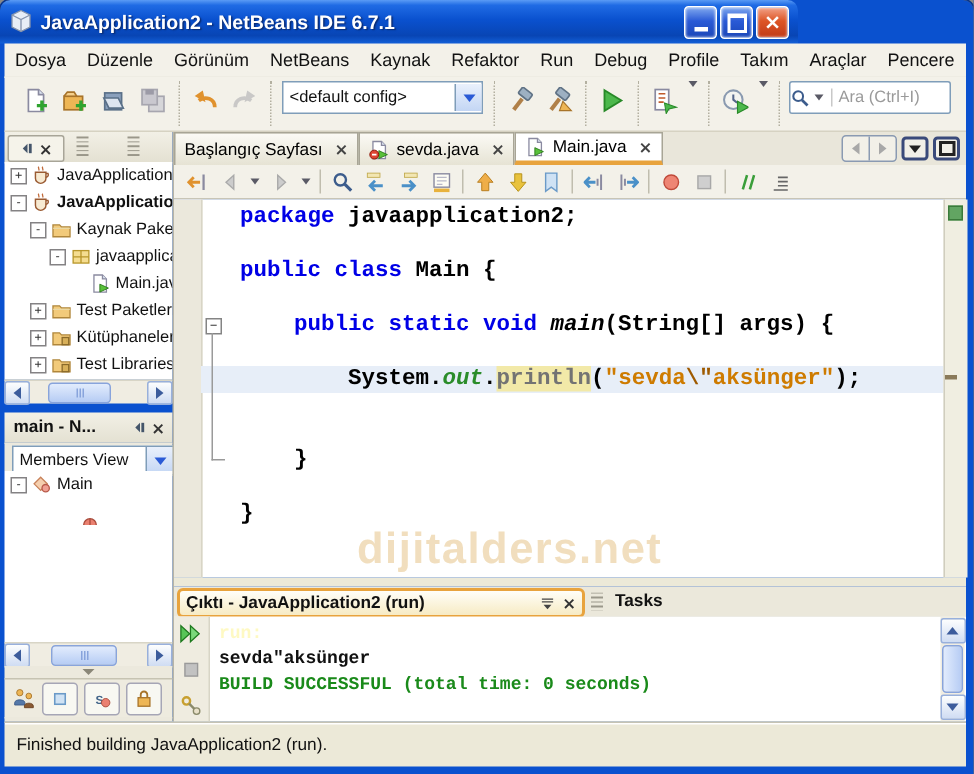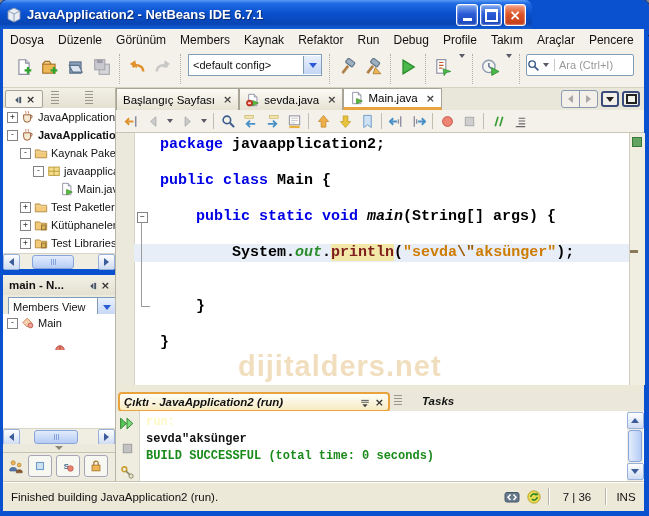--- a/index.html
+++ b/index.html
@@ -110,38 +110,38 @@
   #editor{left:116px;top:133px;width:528px;height:252px;background:#fff;}
   #gutter{left:116px;top:133px;width:18px;height:252px;background:#ebe8dc;border-right:1px solid #d8d5c6;}
   #code{left:134px;top:133px;width:495px;height:252px;padding-top:3px;box-sizing:border-box;overflow:hidden;}
   .codeline{height:18px;white-space:pre;font-family:"Liberation Mono",monospace;font-size:15px;font-weight:bold;padding-left:26px;}
   .codeline.cur{background:#e7eef8;}
   .tk-kw{color:#0000e6;}
   .tk-pl{color:#000;}
   .tk-cls{color:#000;}
   .tk-mth{color:#000;font-style:italic;}
   .tk-fld{color:#2a8c2a;font-style:italic;}
-  .tk-hl{color:#7f1d1d;background:#f2e9a8;}
+  .tk-hl{color:#737373;background:#f2e9a8;}
   .tk-str{color:#ce7b00;}
   .tk-esc{color:#9e5a00;}
   #foldbox{left:137px;top:212px;width:9px;height:9px;border:1px solid #848484;background:#fff;font-size:8px;line-height:7px;text-align:center;color:#333;font-family:"DejaVu Sans Mono",monospace;}
   #foldline{left:141px;top:222px;width:1px;height:85px;background:#9a9a9a;}
   #foldtick{left:141px;top:306px;width:9px;height:1px;background:#9a9a9a;}
   #stripe{left:629px;top:133px;width:15px;height:252px;background:#f0eee1;border-left:1px solid #d0cdbe;}
   #stripe-ok{left:632px;top:137px;width:8px;height:8px;background:#62a562;border:1px solid #3a7a3a;}
   #stripe-cur{left:630px;top:250px;width:8px;height:3px;background:#8a7a5a;}
   #watermark{left:238px;top:350px;font-size:29px;font-weight:bold;color:#eed7ae;opacity:.8;letter-spacing:1px;font-family:"Liberation Sans",sans-serif;}
   #esplit{left:116px;top:385px;width:528px;height:6px;background:#ece9d8;}
 
   
-  #otabs{left:116px;top:391px;width:528px;height:20px;background:#ebe8db;border-bottom:1px solid #c8c5b6;font-style:italic;}
+  #otabs{left:116px;top:391px;width:528px;height:20px;background:#ebe8db;border-bottom:1px solid #c8c5b6;}
   #outtab{position:absolute;left:2px;top:1px;width:260px;height:16px;border:2px solid #e8a33d;border-radius:4px;
      background:linear-gradient(180deg,#fffef8,#f7ebc4);display:flex;align-items:center;padding:0 4px;}
   #outtab .lbl{font-size:11.5px;font-weight:bold;color:#111;flex:1;white-space:nowrap;overflow:hidden;}
-  #taskstab{position:absolute;left:278px;top:2px;height:16px;display:flex;align-items:center;gap:20px;}
+  #taskstab{position:absolute;left:278px;top:2px;height:16px;display:flex;align-items:center;gap:8px;}
   #taskstab .lbl{font-size:11.5px;font-weight:bold;color:#111;}
   #obody{left:116px;top:411px;width:528px;height:70px;background:#fff;}
   #osidebar{left:116px;top:411px;width:24px;height:70px;background:#efece0;border-right:1px solid #d8d5c6;
      display:flex;flex-direction:column;align-items:center;padding-top:3px;box-sizing:border-box;gap:6px;}
   #outlines{left:146px;top:414px;width:440px;height:64px;overflow:hidden;}
   .oline{font-family:"Liberation Mono",monospace;font-size:12px;font-weight:bold;line-height:17px;white-space:pre;}
   .o-muted{color:#fef9c3;}
   .o-plain{color:#111;}
   .o-success{color:#1a8a1a;}
   #ovscroll{left:627px;top:411px;width:16px;height:70px;background:#f0ede2;display:flex;flex-direction:column;align-items:center;}
@@ -177,21 +177,21 @@
       <span class="wbtn close">
           <span>×</span>
         </span>
     </span>
   </div>
 
   <div id="menubar" class="abs">
       <span class="mitem">Dosya</span>
       <span class="mitem">Düzenle</span>
       <span class="mitem">Görünüm</span>
-      <span class="mitem">Members</span>
+      <span class="mitem">NetBeans</span>
       <span class="mitem">Kaynak</span>
       <span class="mitem">Refaktor</span>
       <span class="mitem">Run</span>
       <span class="mitem">Debug</span>
       <span class="mitem">Profile</span>
       <span class="mitem">Takım</span>
       <span class="mitem">Araçlar</span>
       <span class="mitem">Pencere</span>
       <span class="mitem">Yardım</span>
     </div>
@@ -764,29 +764,14 @@
         <i class="tri-u"></i>
       </span>
     <span class="vthumb"></span>
     <span class="sbtn" style="margin-bottom:1px">
         <i class="tri-d"></i>
       </span>
   </div>
 
   <div id="statusbar" class="abs">
     <span id="statusmsg">Finished building JavaApplication2 (run).</span>
-    <span id="statusright">
-      <span id="st-arrows"><span class="icn"><svg xmlns="http://www.w3.org/2000/svg" width="16" height="16" viewBox="0 0 16 16">
-              <rect x="1" y="3.5" width="14" height="9.5" rx="2" fill="#68788c" stroke="#46566a"></rect>
-              <path d="M6.5 5.5 4 8.2l2.5 2.7M9.5 5.5 12 8.2l-2.5 2.7" fill="none" stroke="#fff" stroke-width="1.5"></path>
-            </svg></span></span>
-      <span id="st-refresh"><span class="icn"><svg xmlns="http://www.w3.org/2000/svg" width="16" height="16" viewBox="0 0 16 16">
-              <circle cx="8" cy="8" r="6.2" fill="#ecd94e" stroke="#a8982a" stroke-width=".8"></circle>
-              <path d="M4.8 8a3.2 3.2 0 0 1 5.4-2.2M11.2 8a3.2 3.2 0 0 1-5.4 2.2" fill="none" stroke="#2f8a2f" stroke-width="1.6"></path>
-              <path d="M10.6 3.6 12.6 6l-3.2.4Z" fill="#2f8a2f"></path>
-            </svg></span></span>
-      <span class="ssep"></span>
-      <span id="caretpos">7 | 36</span>
-      <span class="ssep"></span>
-      <span id="insmode">INS</span>
-    </span>
   </div>
 </div>
 
 </body></html>

